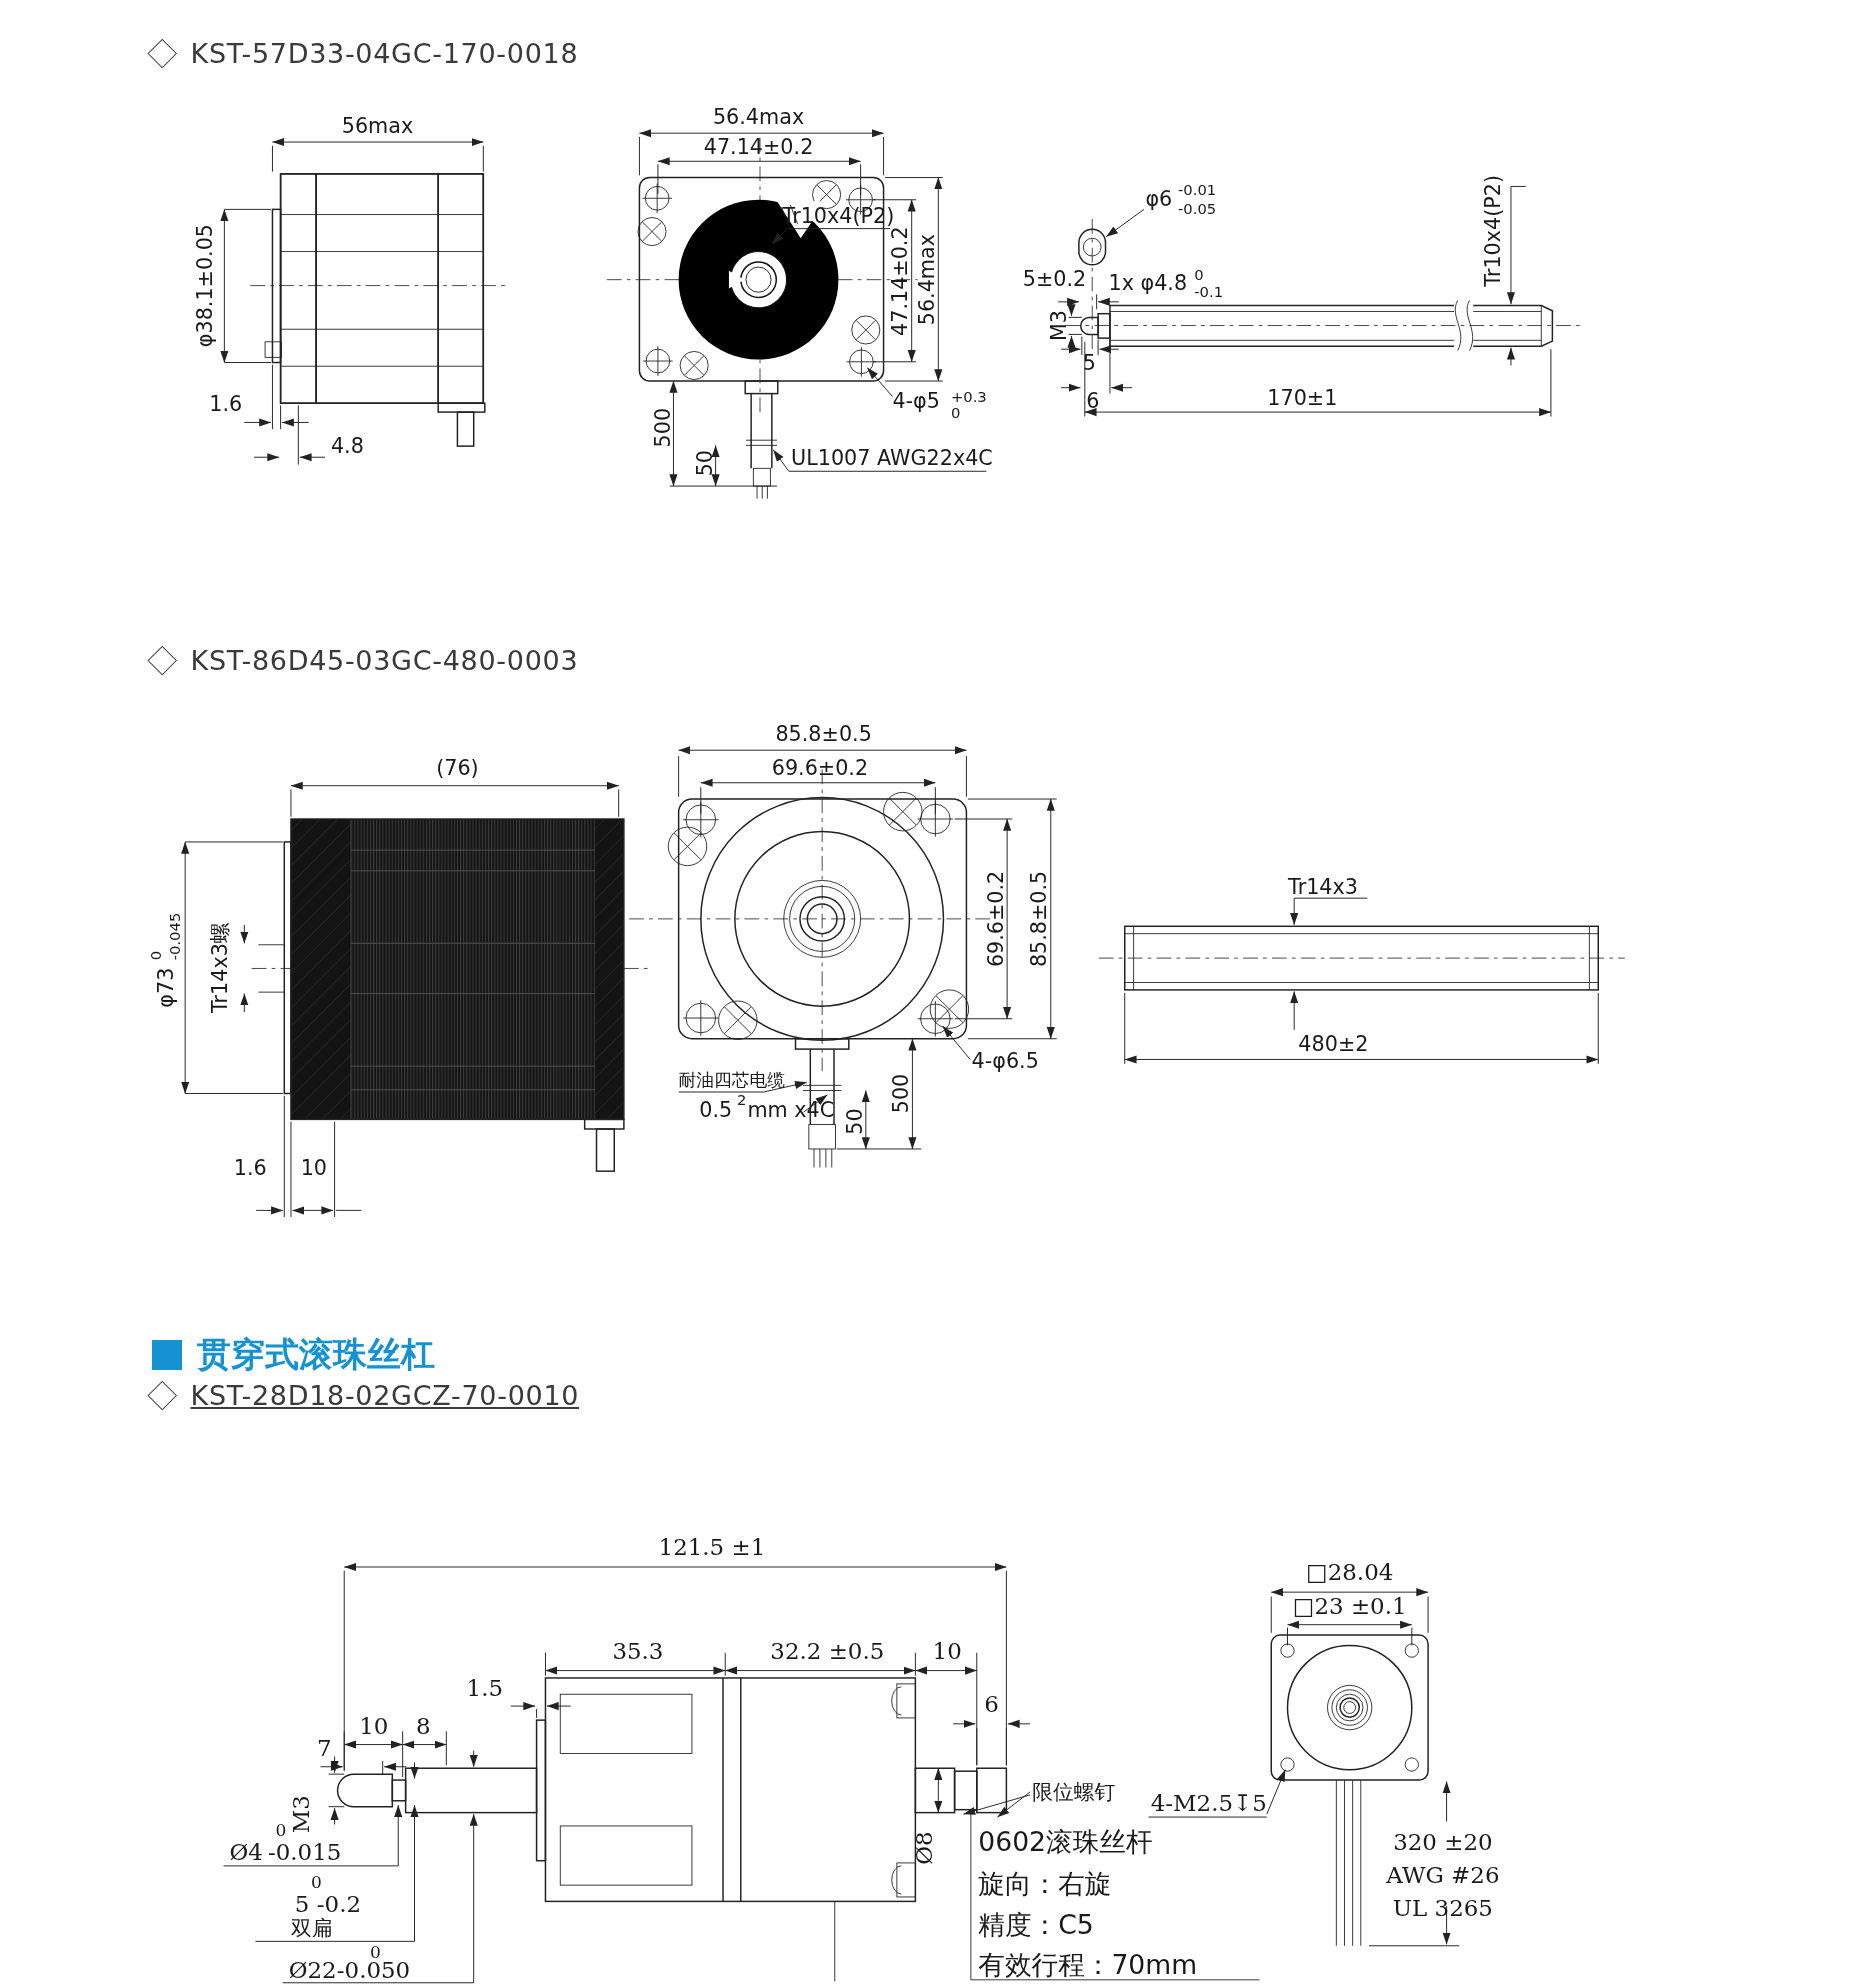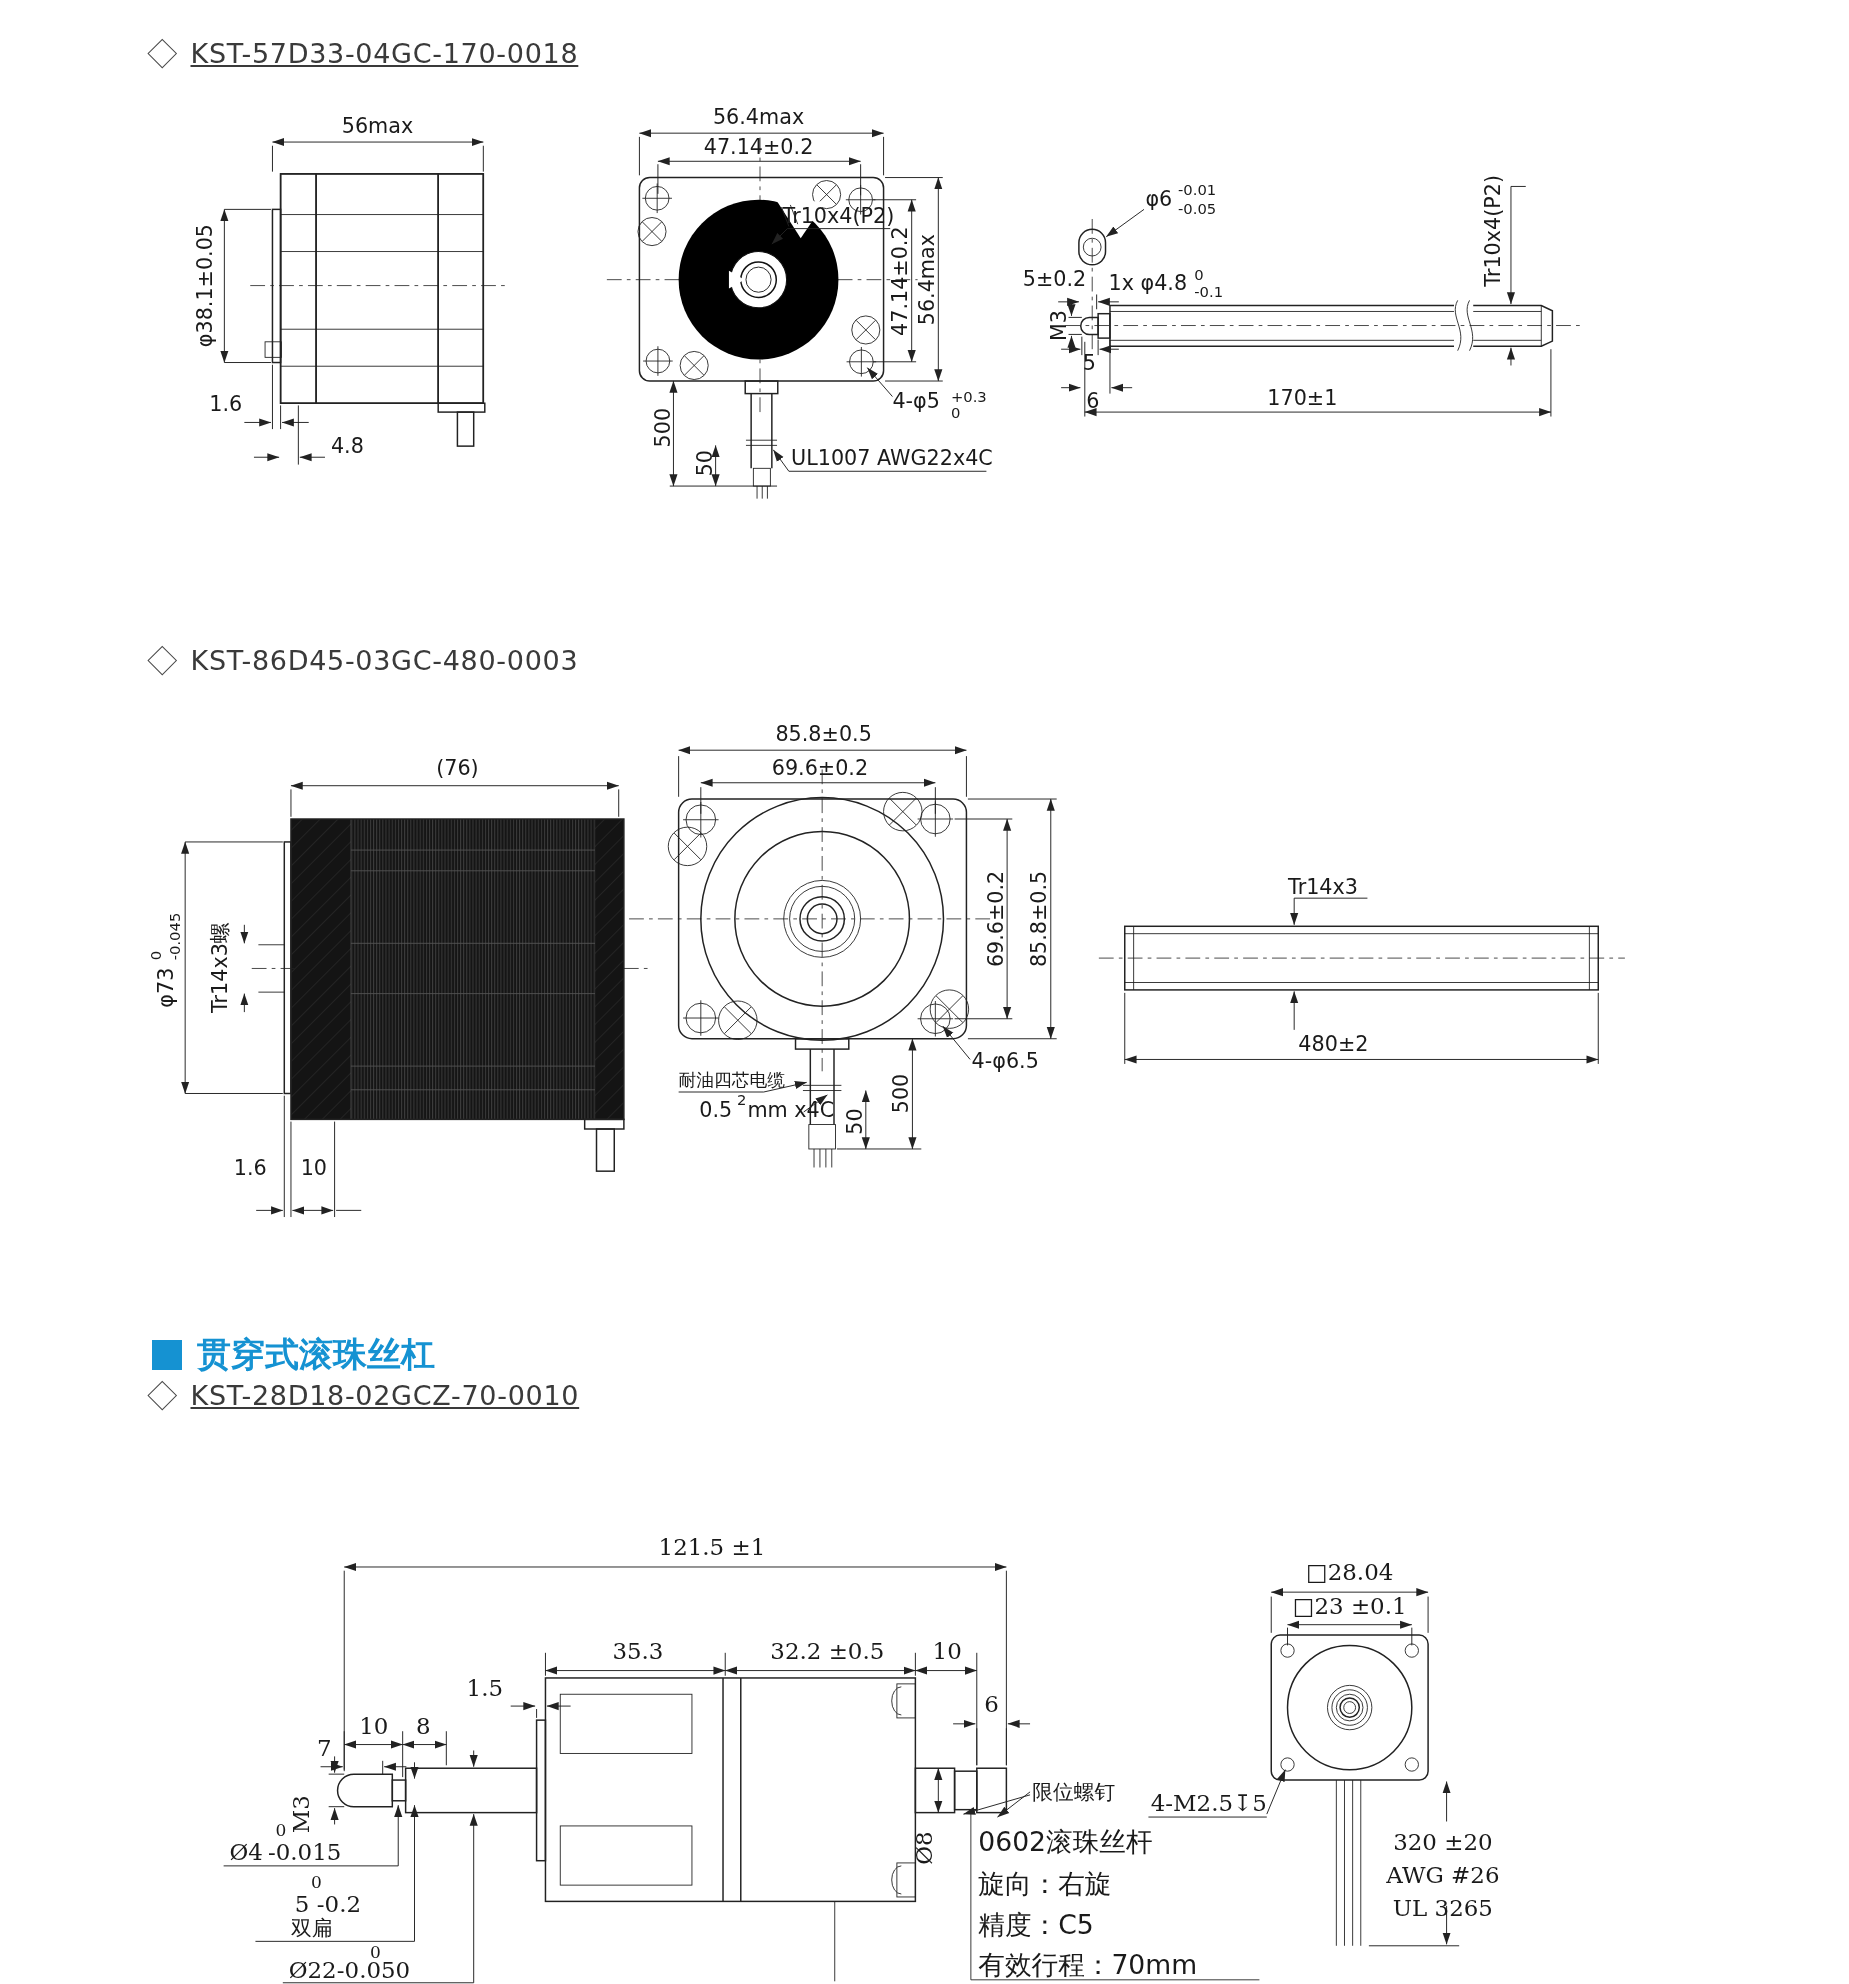--- a/index.html
+++ b/index.html
@@ -21,21 +21,21 @@
   .ln {stroke:#222;stroke-width:2;fill:none;}
   .tn {stroke:#222;stroke-width:1.2;fill:none;}
   .dm {stroke:#222;stroke-width:1.3;fill:none;}
   .cl {stroke:#222;stroke-width:1.1;fill:none;stroke-dasharray:20 7 5 7;}
 </style>
 </head>
 <body>
 
 <div class="page">
 
-  <div class="ttl" style="left:152px;top:38px;text-decoration:underline;">
+  <div class="ttl" style="left:152px;top:38px;">
     <span class="dia"></span>
     <span>KST-57D33-04GC-170-0018</span>
   </div>
 
   <div class="ttl" style="left:152px;top:645px;">
     <span class="dia"></span>
     <span>KST-86D45-03GC-480-0003</span>
   </div>
 
   <div class="hdr" style="left:152px;top:1332px;color:#1592d2;">

